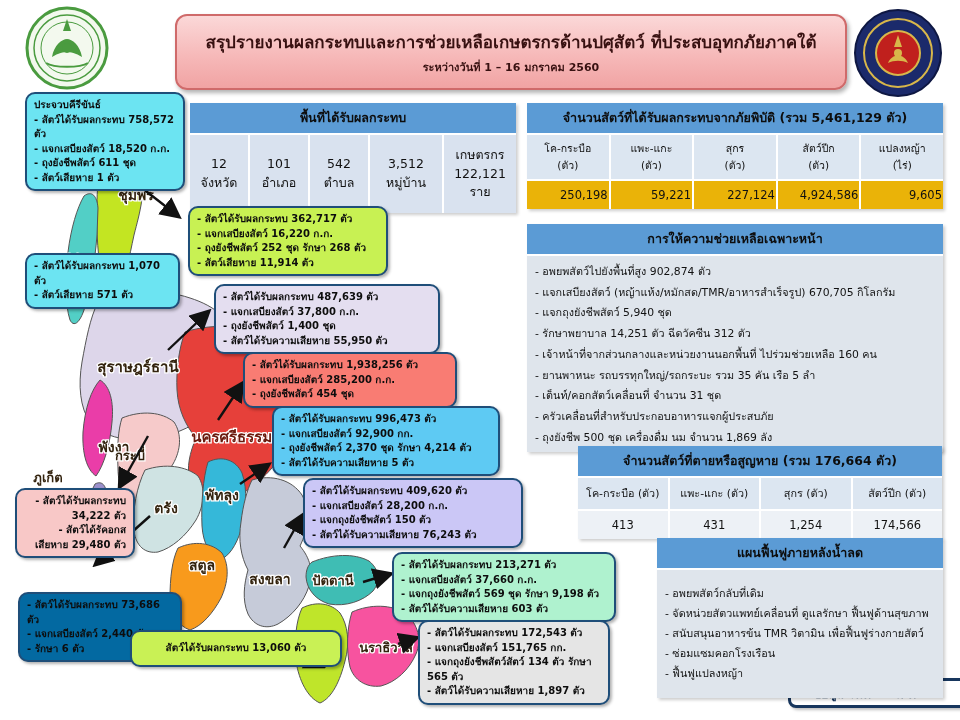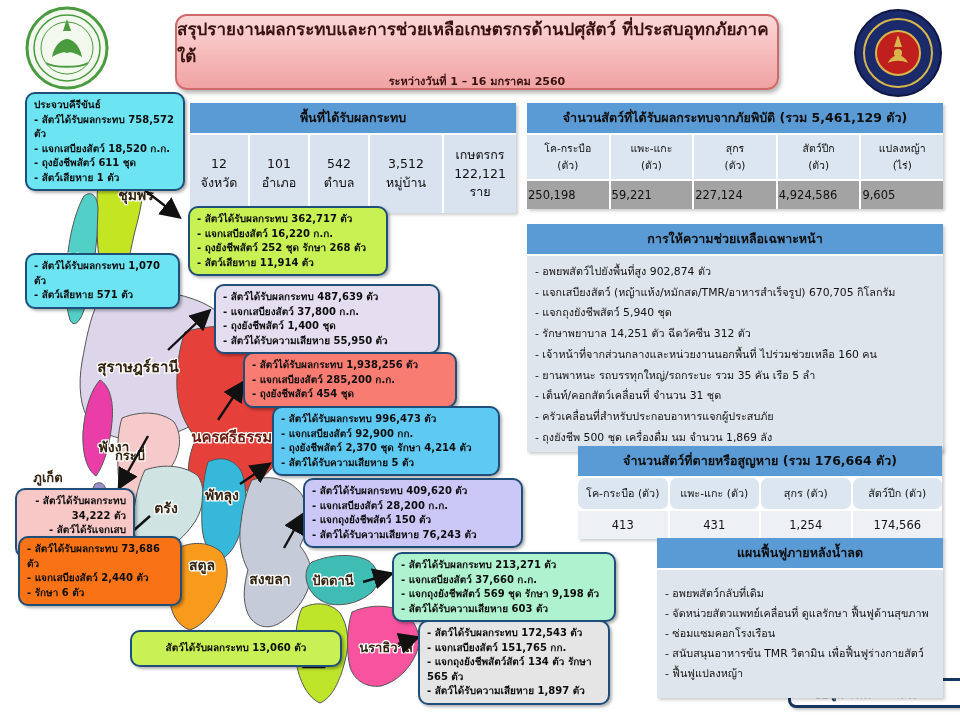--- a/index.html
+++ b/index.html
@@ -1,21 +1,21 @@
 <!DOCTYPE html>
 <html><head>
 <meta charset="utf-8">
 <style>
   html,body{margin:0;padding:0;background:#888;}
   *{box-sizing:border-box;}
   #stage{position:relative;width:960px;height:720px;background:#ffffff;overflow:hidden;
          font-family:"DejaVu Sans","Liberation Sans",sans-serif;margin:0 auto;}
 
   
-  .title-box{position:absolute;left:175px;top:14px;width:604px;height:76px;
+  .title-box{position:absolute;left:175px;top:14px;width:672px;height:76px;
     background:linear-gradient(180deg,#fbd8d8 0%,#f6b9b9 55%,#f1a3a3 100%);
     border:2px solid #cf6a6a;border-radius:12px;display:flex;flex-direction:column;
     justify-content:center;align-items:center;box-shadow:2px 3px 4px rgba(0,0,0,.3);}
   .title-line1{font-size:17px;font-weight:bold;color:#381111;}
   .title-line2{font-size:11px;font-weight:bold;color:#381111;margin-top:3px;}
 
   .logo{position:absolute;}
 
   
   .panel{position:absolute;box-shadow:2px 2px 3px rgba(0,0,0,.2);}
@@ -28,32 +28,32 @@
     background:#ffffff;margin-top:2px;text-align:right;}
   #area-table .acell{background:#d9e2ef;display:flex;flex-direction:column;justify-content:center;
     align-items:center;min-height:78px;font-size:12.5px;color:#111;line-height:1.5;}
 
   
   #affected-table{left:527px;top:103px;width:416px;}
   #affected-table .hrow,#affected-table .vrow{display:grid;grid-template-columns:repeat(5,1fr);
     gap:2px;background:#fff;margin-top:2px;}
   #affected-table .hcell{background:#dce6f1;text-align:center;font-size:10.5px;color:#111;
     padding:5px 1px;line-height:1.6;}
-  #affected-table .vcell{background:#a3a3a3;text-align:left;font-size:11.5px;color:#111;padding:7px 1px;}
+  #affected-table .vcell{background:#eab308;text-align:right;font-size:11.5px;color:#111;padding:7px 1px;}
 
   
   #help-box{left:527px;top:224px;width:416px;}
   #help-box .body{background:#dfe5ec;padding:6px 8px 4px 8px;margin-top:2px;}
   #help-box .item{font-size:10.8px;color:#111;line-height:1.92;}
 
   
   #dead-table{left:578px;top:446px;width:364px;}
   #dead-table .hrow,#dead-table .vrow{display:grid;grid-template-columns:repeat(4,1fr);gap:2px;
     background:#fff;margin-top:2px;}
-  #dead-table .hcell{background:#dce6f1;text-align:center;font-size:10.8px;color:#111;padding:7px 1px;border-radius:7px;}
+  #dead-table .hcell{background:#dce6f1;text-align:center;font-size:10.8px;color:#111;padding:7px 1px;}
   #dead-table .vcell{background:#edf1f6;text-align:center;font-size:11.5px;color:#111;padding:7px 1px;}
 
   
   #recovery-box{left:657px;top:538px;width:286px;}
   #recovery-box .body{background:#dfe5ec;padding:14px 8px;margin-top:2px;}
   #recovery-box .item{font-size:10.8px;color:#111;line-height:1.85;}
 
   
   #date-badge{position:absolute;left:788px;top:678px;width:179px;height:30px;background:#fff;
     border:3px solid #17365d;border-radius:8px;display:flex;align-items:center;justify-content:center;
@@ -66,21 +66,21 @@
   #c-prachuap   {left:25px; top:92px; width:160px;background:#6ce4f2;}
   #c-chumphon   {left:188px;top:206px;width:200px;background:#c8f153;}
   #c-ranong     {left:25px; top:253px;width:155px;background:#6ce4f2;}
   #c-surat      {left:214px;top:284px;width:226px;background:#e4def0;}
   #c-nakhon     {left:243px;top:352px;width:214px;background:#f97c73;}
   #c-phatthalung{left:272px;top:406px;width:228px;background:#5ecaf3;}
   #c-songkhla   {left:303px;top:478px;width:220px;background:#cbc7f6;}
   #c-pattani    {left:392px;top:552px;width:224px;background:#aff2cf;}
   #c-narathiwat {left:418px;top:620px;width:192px;background:#e5e5e5;}
   #c-krabi      {left:15px; top:488px;width:120px;background:#f8c8c7;text-align:right;}
-  #c-trang      {left:18px; top:536px;width:164px;background:#f97316;}
+  #c-trang      {left:18px; top:592px;width:164px;background:#0369a1;}
   #c-yala       {left:130px;top:630px;width:212px;background:#c9f155;padding:9px 7px;text-align:center;}
 
   #map-svg{position:absolute;left:0;top:160px;z-index:1;}
   .panel{z-index:2;}
 </style>
 </head>
 <body>
 
 <div id="stage">
 
@@ -235,22 +235,22 @@
       <div class="vcell">1,254</div>
       <div class="vcell">174,566</div>
     </div>
   </div>
 
   <div class="panel" id="recovery-box">
     <div class="panel-title">แผนฟื้นฟูภายหลังน้ำลด</div>
     <div class="body">
       <div class="item">- อพยพสัตว์กลับที่เดิม</div>
       <div class="item">- จัดหน่วยสัตวแพทย์เคลื่อนที่ ดูแลรักษา ฟื้นฟูด้านสุขภาพ</div>
+      <div class="item">- สนับสนุนอาหารข้น TMR วิตามิน เพื่อฟื้นฟูร่างกายสัตว์</div>
       <div class="item">- ซ่อมแซมคอกโรงเรือน</div>
-      <div class="item">- สนับสนุนอาหารข้น TMR วิตามิน เพื่อฟื้นฟูร่างกายสัตว์</div>
       <div class="item">- ฟื้นฟูแปลงหญ้า</div>
     </div>
   </div>
 
   <div id="date-badge">ข้อมูล วันที่ 16 ม.ค. 60</div>
 
   <div class="callout" id="c-prachuap">
     <div>ประจวบคีรีขันธ์</div>
     <div>- สัตว์ได้รับผลกระทบ 758,572 ตัว</div>
     <div>- แจกเสบียงสัตว์ 18,520 ก.ก.</div>
@@ -307,21 +307,21 @@
   <div class="callout" id="c-narathiwat">
     <div>- สัตว์ได้รับผลกระทบ 172,543  ตัว</div>
     <div>- แจกเสบียงสัตว์   151,765   กก.</div>
     <div>- แจกถุงยังชีพสัตว์สัตว์ 134 ตัว   รักษา 565 ตัว</div>
     <div>- สัตว์ได้รับความเสียหาย  1,897 ตัว</div>
   </div>
 
   <div class="callout" id="c-krabi">
     <div>- สัตว์ได้รับผลกระทบ</div>
     <div>34,222 ตัว</div>
-    <div>- สัตว์ได้รัแจกเสบ</div>
+    <div>- สัตว์ได้รัคอกส</div>
     <div>เสียหาย 29,480 ตัว</div>
   </div>
 
   <div class="callout" id="c-trang">
     <div>- สัตว์ได้รับผลกระทบ 73,686 ตัว</div>
     <div>- แจกเสบียงสัตว์ 2,440 ตัว</div>
     <div>- รักษา 6 ตัว</div>
   </div>
 
   <div class="callout" id="c-yala">

